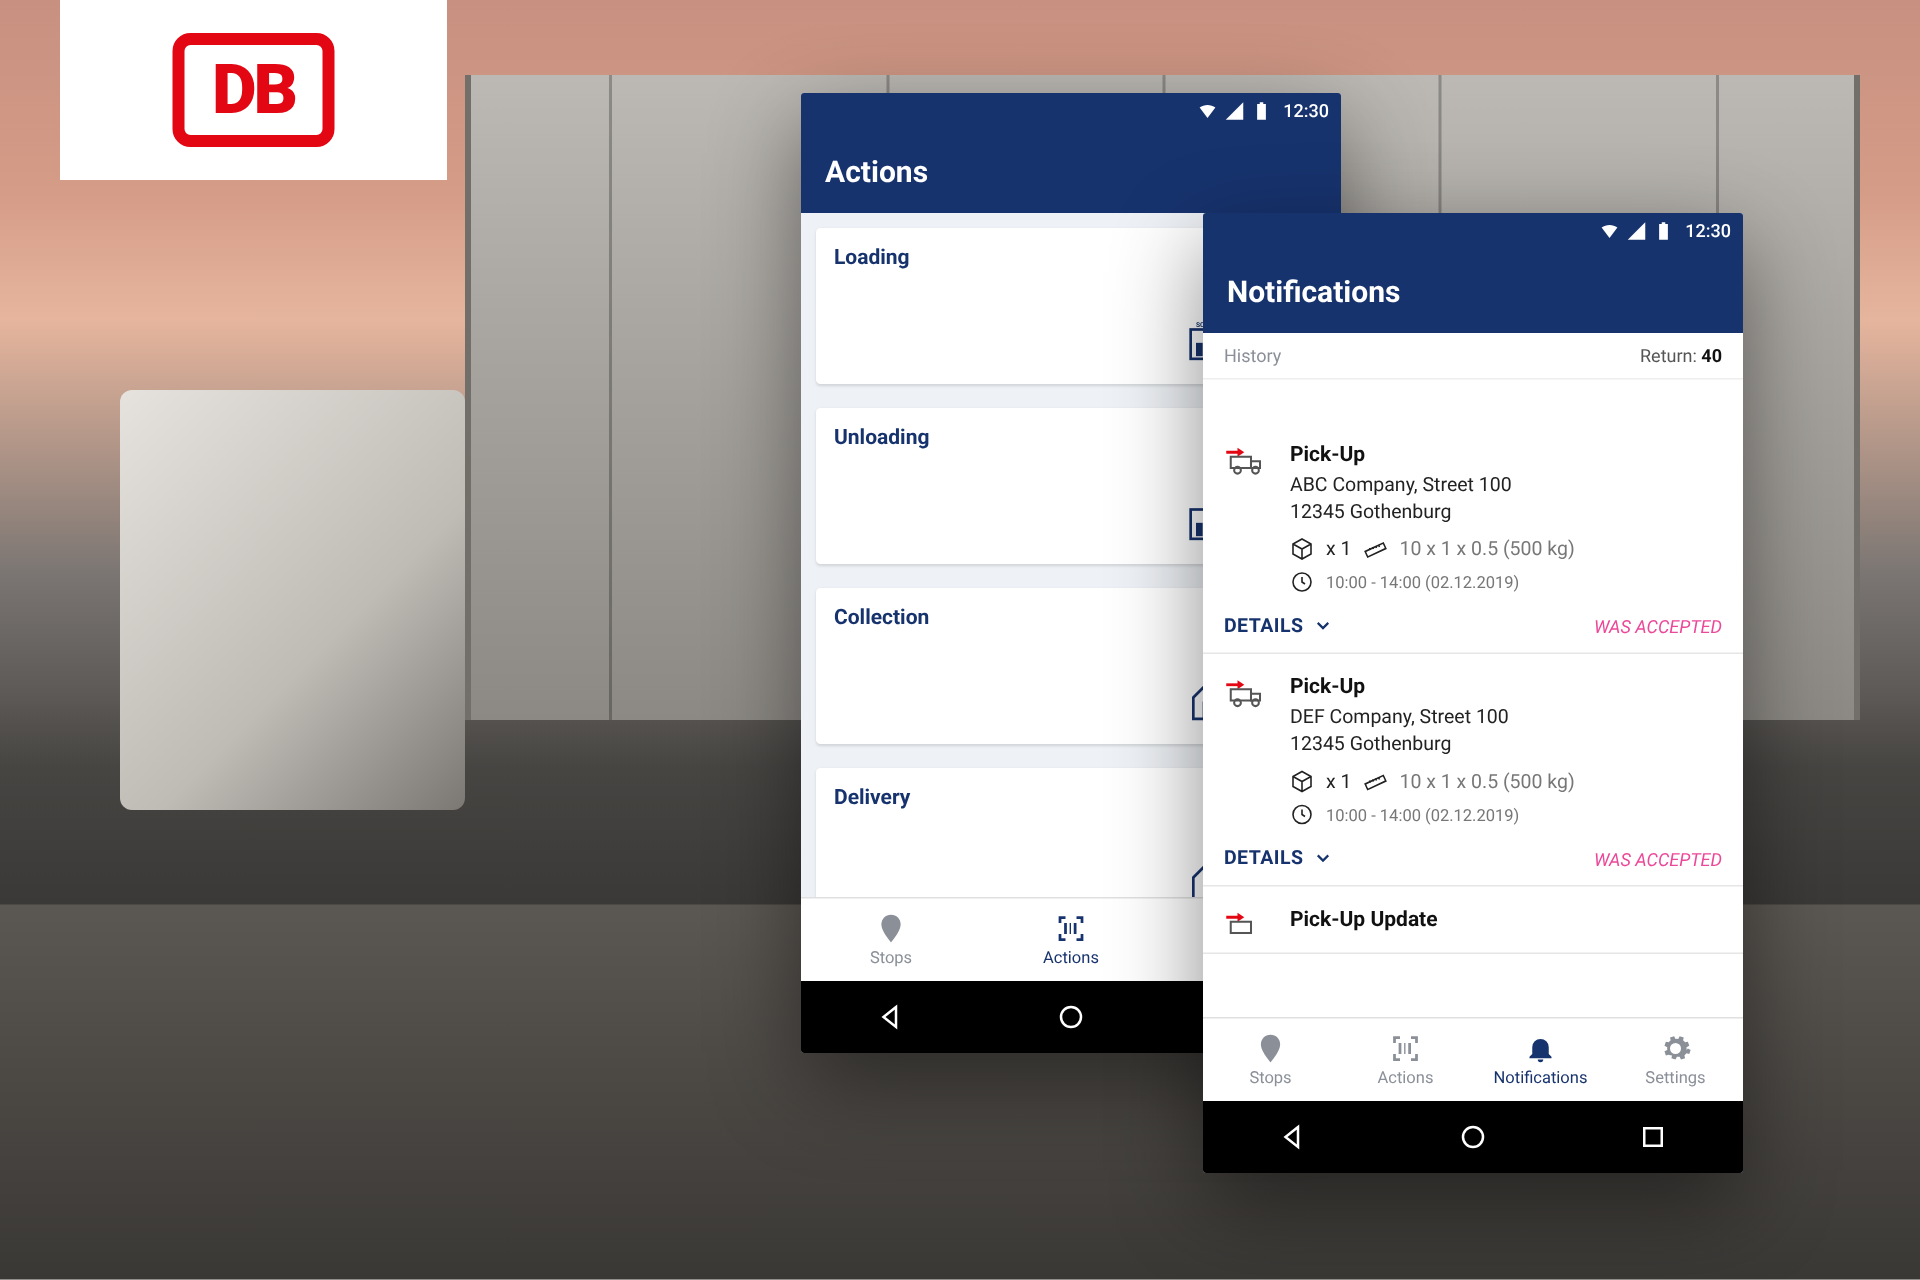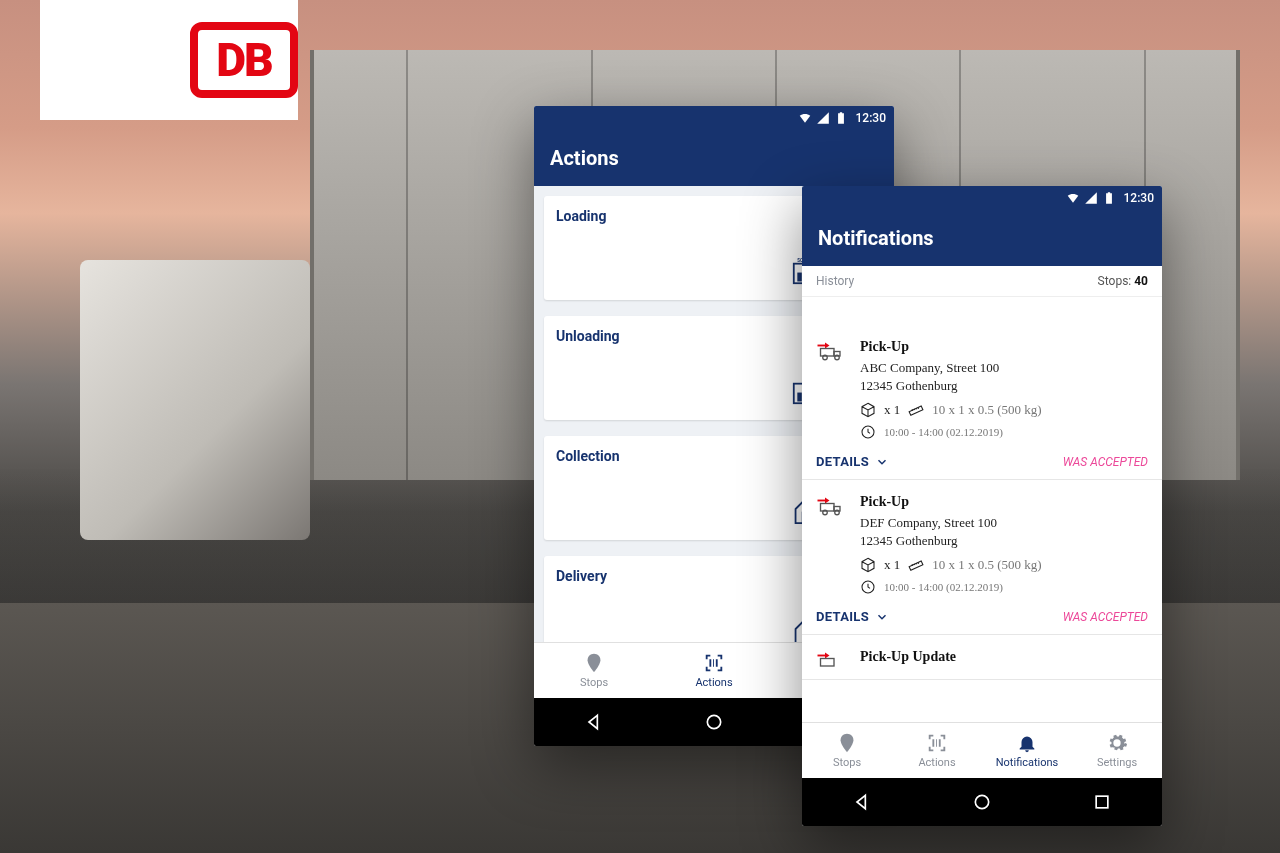--- a/index.html
+++ b/index.html
@@ -24,25 +24,25 @@
   .trailer { position:absolute; top:50px; right:40px; width:930px; height:430px;
     background:linear-gradient(180deg,#bcb9b4,#8c8984);
     border-left:4px solid #726f6a; border-right:4px solid #726f6a;
   }
   .trailer .panel-line{position:absolute;top:0;bottom:0;width:2px;background:rgba(0,0,0,.25);}
   .cab { position:absolute; top:260px; left:80px; width:230px; height:280px;
     background:linear-gradient(135deg,#e6e3de,#bfbcb6 60%,#7b7773);
     border-radius:8px;
   }
   
-  .logo-card{position:absolute;top:0;left:40px;width:258px;height:120px;background:#fff;display:flex;align-items:center;justify-content:flex-end;}
+  .logo-card{position:absolute;top:0;left:40px;width:258px;height:120px;background:#fff;display:flex;align-items:center;justify-content:center;}
   .db-logo{width:108px;height:76px;border:8px solid #e30613;border-radius:12px;display:flex;align-items:center;justify-content:center;font-weight:900;font-size:46px;color:#e30613;letter-spacing:-2px;}
 
   
-  .phone{position:absolute;background:#fff;box-shadow:0 20px 60px rgba(0,0,0,.45);border-radius:2px;overflow:hidden;display:flex;flex-direction:column;margin-top:44px;}
+  .phone{position:absolute;background:#fff;box-shadow:0 20px 60px rgba(0,0,0,.45);border-radius:2px;overflow:hidden;display:flex;flex-direction:column;}
   .phone-actions{top:62px;left:534px;width:360px;height:640px;}
   .phone-notifs{top:142px;left:802px;width:360px;height:640px;z-index:10;}
 
   .status-bar{height:24px;background:#17336e;color:#fff;display:flex;justify-content:flex-end;align-items:center;gap:4px;padding:0 8px;font-size:12px;font-weight:500;}
   .status-bar .time{margin-left:4px;}
   .status-icon{width:14px;height:14px;fill:#fff;}
 
   .app-bar{height:56px;background:#17336e;color:#fff;display:flex;align-items:center;padding:0 16px;font-size:20px;font-weight:700;}
 
   
@@ -68,29 +68,29 @@
   
   .notif-body{flex:1;background:#fff;overflow:hidden;display:flex;flex-direction:column;gap:28px;}
   .notif-sub{display:flex;justify-content:space-between;align-items:center;padding:8px 14px;font-size:12px;color:#8a8f98;border-bottom:1px solid #eee;}
   .notif-sub .total{color:#555;}
   .notif-sub .total b{color:#111;}
   .notif-list{flex:1;overflow:hidden;}
   .notif-card{padding:14px 14px 10px;border-bottom:1px solid #e6e6e6;}
   .notif-row1{display:flex;gap:14px;}
   .notif-ic{width:30px;flex:none;}
   .notif-ic svg{width:30px;height:22px;}
-  .notif-main{flex:1;font-family:Liberation Serif, serif;}
+  .notif-main{flex:1;}
   .notif-title{font-weight:700;color:#111;font-size:14px;margin-bottom:4px;}
   .notif-addr{font-size:13px;color:#222;line-height:1.35;}
   .notif-meta{display:flex;align-items:center;gap:8px;margin-top:8px;font-size:13px;color:#777;}
   .notif-meta .dark{color:#222;}
   .meta-ic{width:16px;height:16px;stroke:#222;fill:none;stroke-width:1.6;}
   .notif-time{display:flex;align-items:center;gap:8px;margin-top:6px;font-size:11px;color:#777;}
   .notif-foot{display:flex;justify-content:space-between;align-items:center;margin-top:14px;}
-  .details-btn{color:#17336e;font-weight:700;font-size:13px;letter-spacing:.3px;display:flex;align-items:center;gap:6px;}
+  .details-btn{color:#17336e;font-weight:700;font-size:13px;letter-spacing:.3px;display:flex;gap:6px;}
   .details-btn svg{width:14px;height:14px;stroke:#17336e;stroke-width:2.5;fill:none;}
   .status-txt{font-style:italic;color:#ec4899;font-size:12px;}
 </style>
 </head>
 <body>
 
 <div class="bg">
   <div class="road"></div>
   <div class="trailer">
     <div class="panel-line" style="left:10%"></div>
@@ -285,21 +285,21 @@
         <path d="M7 4h10v18H7z M10 2h4v2h-4z"></path>
       </svg>
     <span class="time">12:30</span>
   </div>
   <div class="app-bar">
     <span>Notifications</span>
   </div>
   <div class="notif-body">
     <div class="notif-sub">
       <span>History</span>
-      <span class="total"><span>Stops:</span> <b>40</b></span>
+      <span class="total"><span>Return:</span> <b>40</b></span>
     </div>
     <div class="notif-list">
 
       <div class="notif-card">
         <div class="notif-row1">
           <div class="notif-ic">
             <svg viewBox="0 0 40 28">
                 <path d="M2 8 h12" stroke="#e30613" stroke-width="2.5"></path>
                 <path d="M12 4 l6 4 -6 4 z" fill="#e30613"></path>
                 <rect x="6" y="12" width="18" height="10" fill="none" stroke="#555" stroke-width="1.8"></rect>

